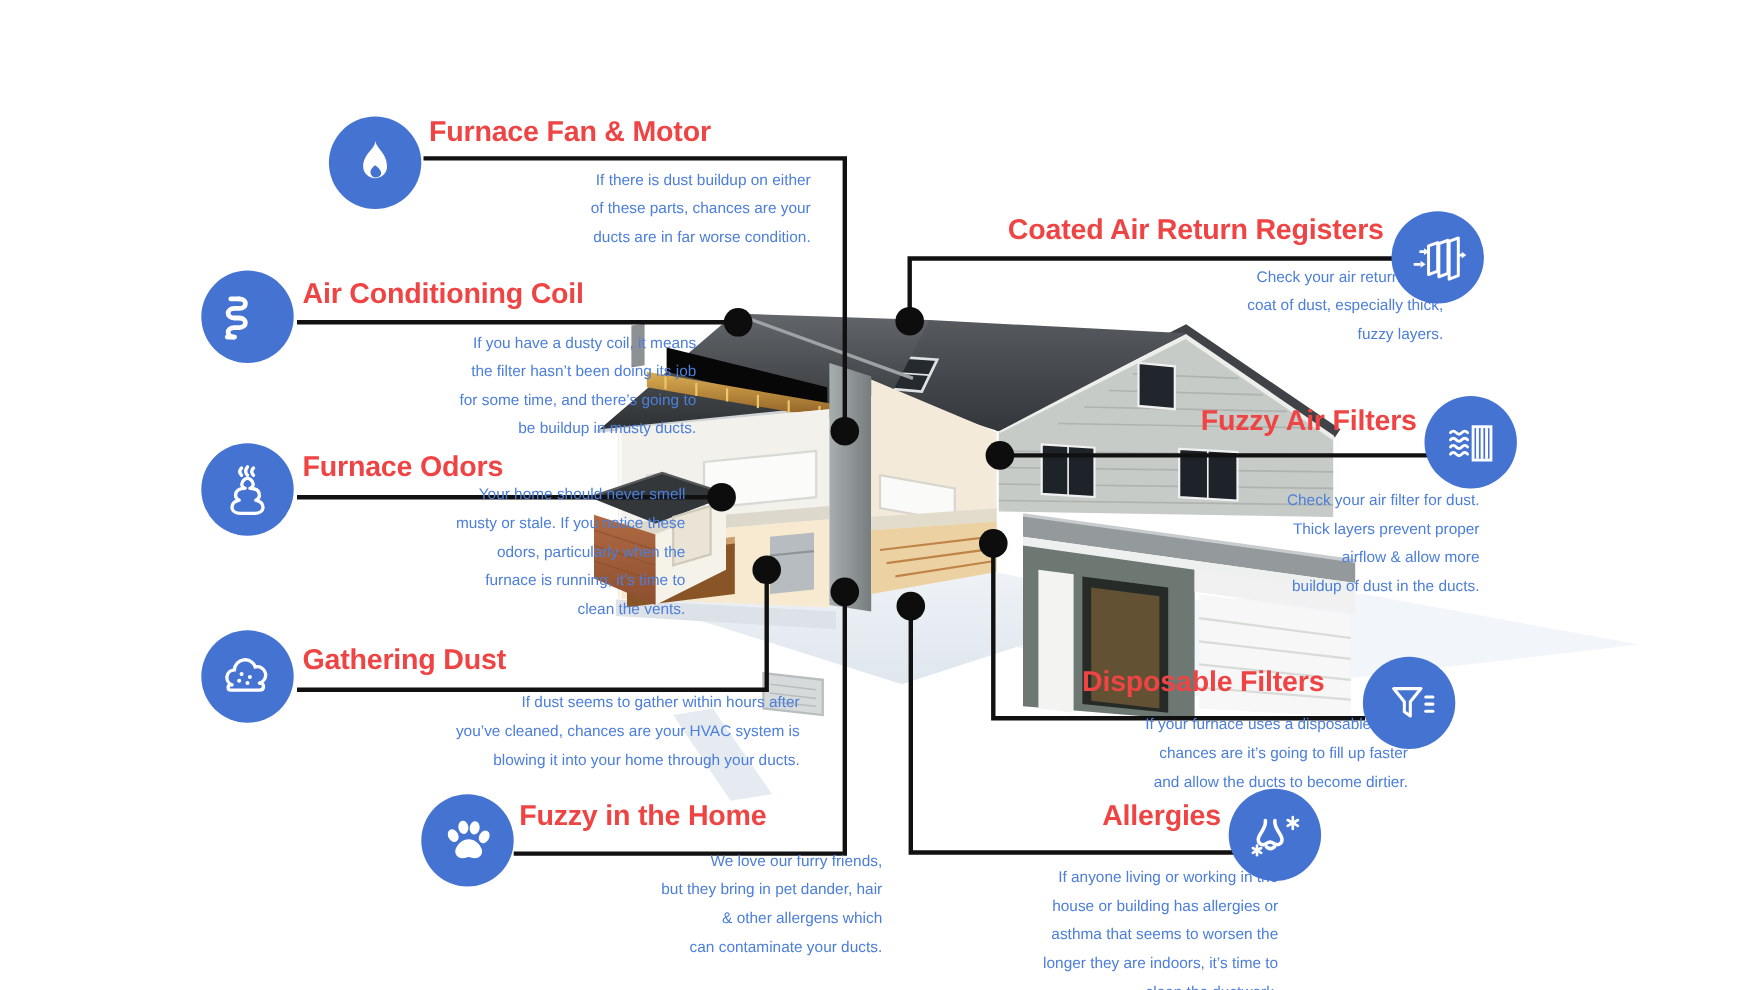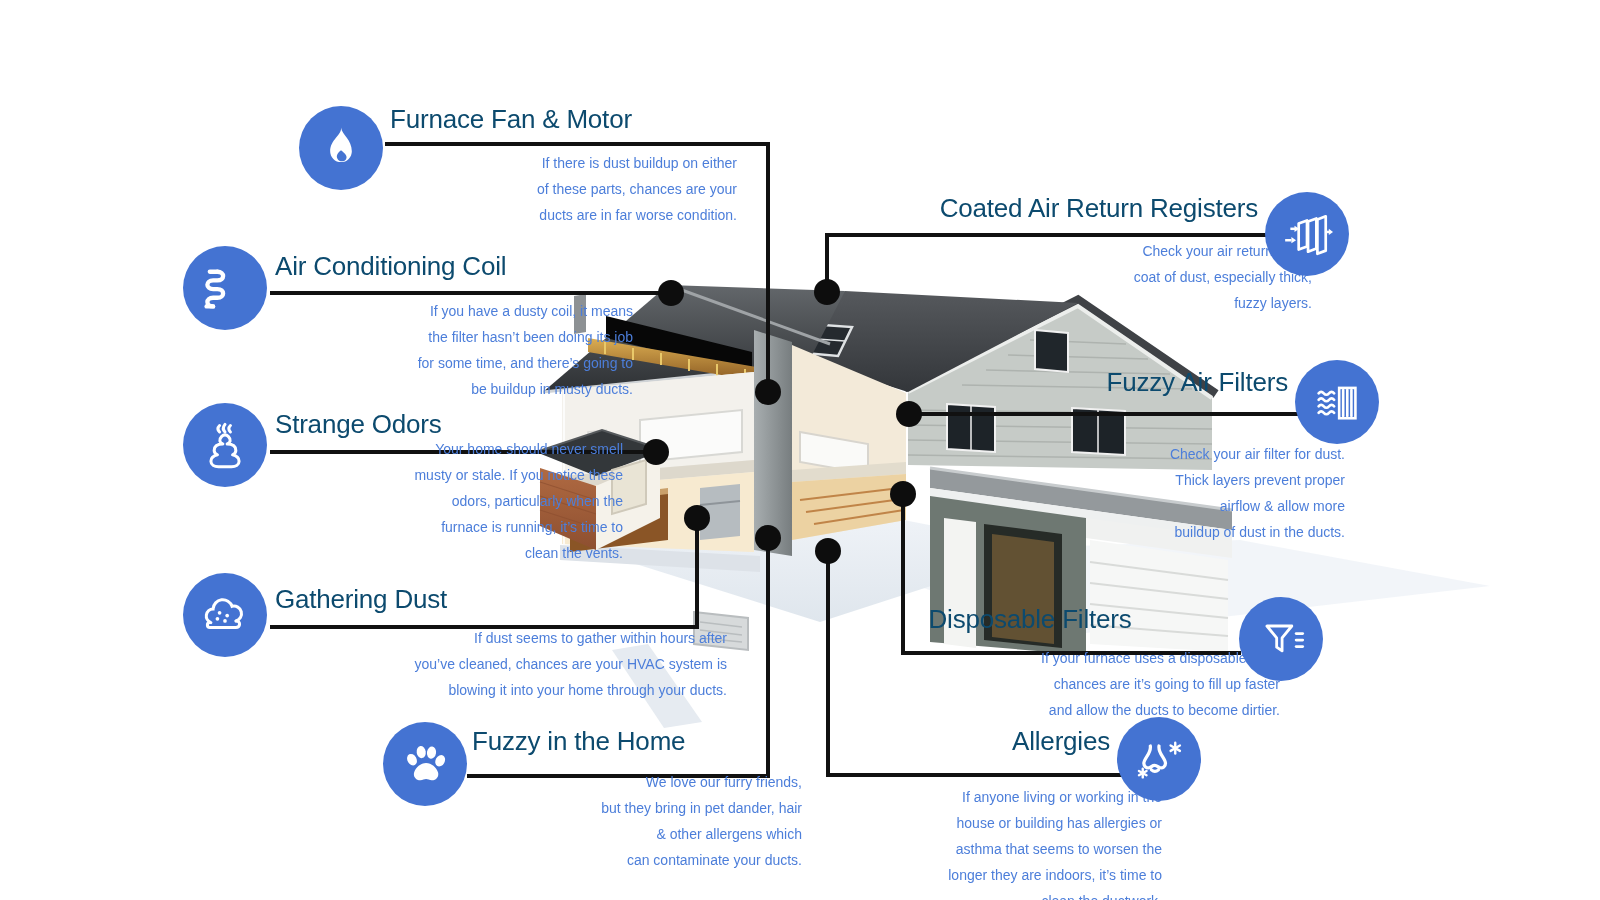--- a/index.html
+++ b/index.html
@@ -9,21 +9,21 @@
     font-family:"Liberation Sans",sans-serif;overflow:hidden;
   }
   .abs{position:absolute;}
   .icon-circle{
     position:absolute;width:84px;height:84px;border-radius:50%;
     background:#4473d2;display:flex;align-items:center;justify-content:center;
     z-index:6;
   }
   .icon-circle svg{width:52px;height:52px;display:block;}
   .sec-title{
-    position:absolute;margin:0;font-size:26px;font-weight:normal;color:#0c4a6e;
+    position:absolute;margin:0;font-size:26px;font-weight:bold;color:#ef4444;
     white-space:nowrap;z-index:5;letter-spacing:-0.2px;
   }
   .sec-title.r{text-align:right;}
   .sec-body{
     position:absolute;margin:0;font-size:14px;line-height:26px;color:#4c7eda;
     text-align:right;white-space:pre-line;z-index:5;
   }
   #house-svg,#connector-svg{position:absolute;left:0;top:0;z-index:2;}
   #connector-svg{z-index:4;}
 </style>
@@ -218,21 +218,21 @@
 
   <div class="abs">
     <div class="icon-circle" style="left:183px;top:403px;">
       <svg viewBox="0 0 48 48" stroke="#fff" stroke-width="2.8" fill="none" stroke-linecap="round" stroke-linejoin="round">
         <path d="M19 6c-2 2-2 4 0 6"></path>
           <path d="M24 5c-2 2.5-2 5 0 7"></path>
           <path d="M29 6c-2 2-2 4 0 6"></path>
         <path d="M21 16c-3 3-2 6 1 7-5 0-8 2-8 6 0 2 1 3 3 4-4 1-6 3-6 6 0 3 3 5 7 5h12c4 0 7-2 7-5 0-3-2-5-6-6 2-1 3-2 3-4 0-4-3-6-8-6 3-1 4-4 1-7-1.8-1.8-4.2-1.8-6 0z"></path>
       </svg>
     </div>
-    <h2 class="sec-title" style="left:275px;top:409px;">Strange Odors</h2>
+    <h2 class="sec-title" style="left:275px;top:409px;">Furnace Odors</h2>
     <p class="sec-body" style="left:203px;top:436px;width:420px;">Your home should never smell
 musty or stale. If you notice these
 odors, particularly when the
 furnace is running, it’s time to
 clean the vents.</p>
   </div>
 
   <div class="abs">
     <div class="icon-circle" style="left:183px;top:573px;">
       <svg viewBox="0 0 48 48" stroke="#fff" stroke-width="2.8" fill="none" stroke-linecap="round">
@@ -311,21 +311,21 @@
 
   <div class="abs">
     <div class="icon-circle" style="left:1239px;top:597px;">
       <svg viewBox="0 0 48 48" stroke="#fff" stroke-width="2.6" fill="none" stroke-linecap="round" stroke-linejoin="round">
         <path d="M11 12h23l-9 11v12l-5-3.5V23z"></path>
         <path d="M38 19h6"></path>
           <path d="M38 25h6"></path>
           <path d="M38 31h6"></path>
       </svg>
     </div>
-    <h2 class="sec-title r" style="left:830px;top:604px;width:400px;text-align:center;">Disposable Filters</h2>
+    <h2 class="sec-title r" style="left:804px;top:604px;width:400px;">Disposable Filters</h2>
     <p class="sec-body" style="left:840px;top:645px;width:440px;">If your furnace uses a disposable filter,
 chances are it’s going to fill up faster
 and allow the ducts to become dirtier.</p>
   </div>
 
   <div class="abs">
     <div class="icon-circle" style="left:1117px;top:717px;">
       <svg viewBox="0 0 48 48" stroke="#fff" stroke-width="3" fill="none" stroke-linecap="round" stroke-linejoin="round">
         <path d="M16 12c1 7-6 11-6 16 0 3 2.5 4.6 5 4.1 2-.4 2.5-2.1 5-2.1s3 1.7 5 2.1c2.5.5 5-1.1 5-4.1 0-5-7-9-6-16"></path>
         <path d="M17 34c2 1.8 4.5 1.8 6.5 0"></path>

